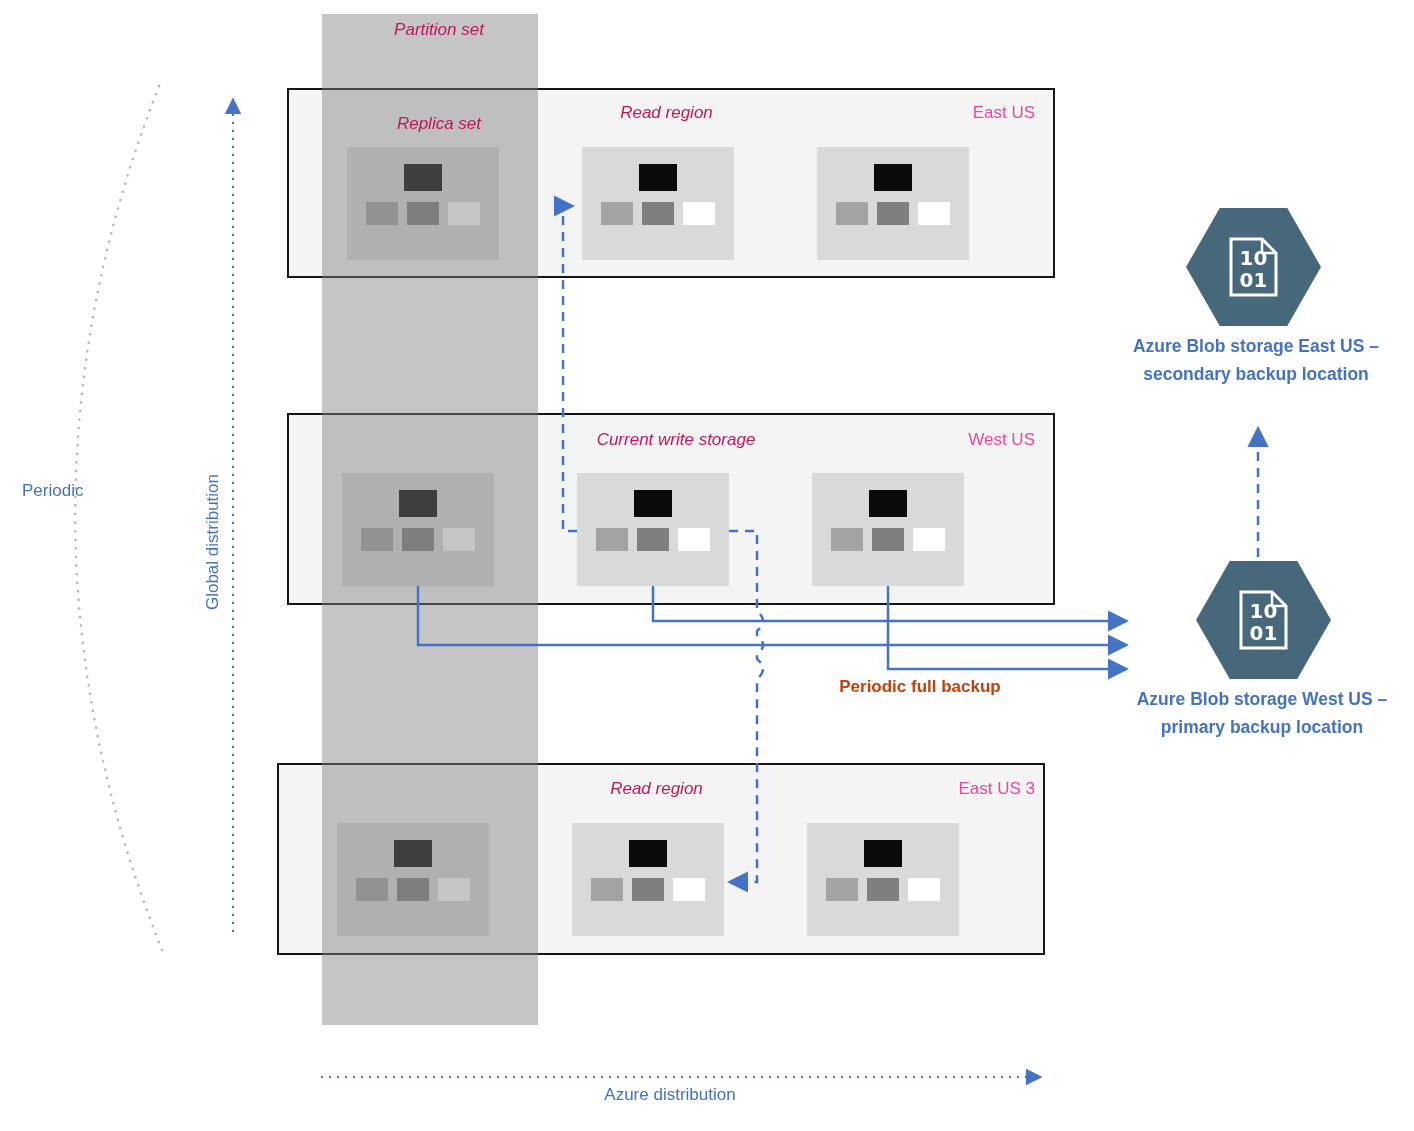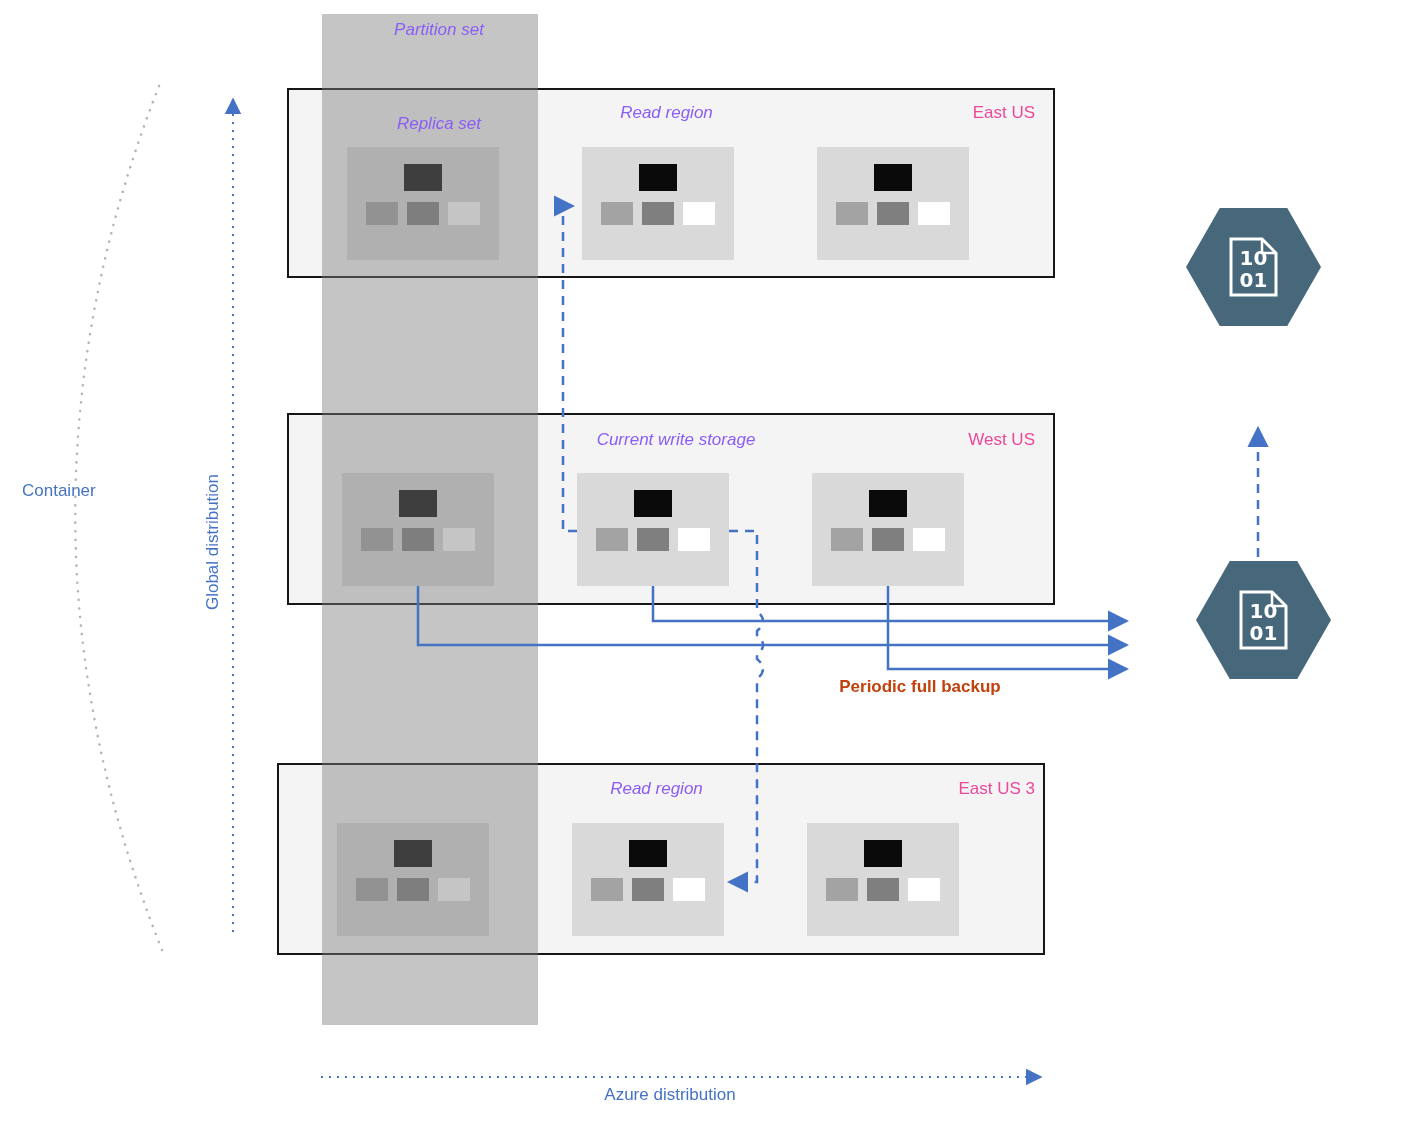--- a/index.html
+++ b/index.html
@@ -14,21 +14,21 @@
   .cluster .row { display: flex; gap: 9px; margin-top: 11px; }
   .cluster .sq { width: 32px; height: 23px; }
   .sq-a { background: #a3a3a3; }
   .sq-b { background: #7f7f7f; }
   .sq-c { background: #ffffff; }
 
   .band { position: absolute; left: 322px; top: 14px; width: 216px; height: 1011px;
           background: rgba(127,127,127,0.45); z-index: 3; }
 
   .lbl { position: absolute; z-index: 5; font-size: 17px; }
-  .blue-italic { color: #8b5cf6; font-style: italic; padding-left: 18px; }
+  .blue-italic { color: #be185d; font-style: italic; padding-left: 18px; }
   .region-name { color: #ec4899; text-align: right; }
   .center { text-align: center; }
   .blob-label { color: #4472C4; font-weight: bold; font-size: 17.5px; line-height: 1.6; text-align: center; }
   .black-bold { color: #c2410c; font-weight: bold; }
   .blue-plain { color: #4472C4; }
 
   .rotated { transform: rotate(-90deg); transform-origin: center center; }
 
   .hex { position: absolute; z-index: 5; }
 
@@ -125,45 +125,47 @@
 
   <div class="lbl blue-italic center" style="left:580px; top:103px; width:155px;">Read region</div>
   <div class="lbl region-name" style="left:880px; top:103px; width:155px;">East US</div>
 
   <div class="lbl blue-italic center" style="left:552px; top:430px; width:230px;">Current write storage</div>
   <div class="lbl region-name" style="left:880px; top:430px; width:155px;text-align:right;">West US</div>
 
   <div class="lbl blue-italic center" style="left:570px; top:779px; width:155px;">Read region</div>
   <div class="lbl region-name" style="left:880px; top:779px; width:155px;">East US 3</div>
 
-  <div class="lbl blue-plain" style="left:22px; top:481px; width:110px;">Container</div>
+  <div class="lbl blue-plain" style="left:22px; top:481px; width:110px;">Periodic</div>
   <div class="lbl blue-plain center rotated" style="left:119px; top:531px; width:190px; height:22px;">Global distribution</div>
   <div class="lbl blue-plain center" style="left:565px; top:1085px; width:210px;">Azure distribution</div>
 
   <div class="lbl black-bold center" style="left:795px; top:677px; width:250px;">Periodic full backup</div>
 
   <div class="hex" style="left:1186px; top:208px;">
     <svg width="135" height="118" viewBox="0 0 135 118">
       <polygon points="33.75,0 101.25,0 135,59 101.25,118 33.75,118 0,59" fill="#47677B"></polygon>
       <path d="M45,31 L76,31 L90,45 L90,87 L45,87 Z" fill="none" stroke="#ffffff" stroke-width="3"></path>
       <path d="M76,31 L76,45 L90,45" fill="none" stroke="#ffffff" stroke-width="2.5"></path>
       <text x="67.5" y="57" text-anchor="middle" font-family="DejaVu Sans, sans-serif" font-size="20" font-weight="bold" fill="#ffffff">10</text>
       <text x="67.5" y="79" text-anchor="middle" font-family="DejaVu Sans, sans-serif" font-size="20" font-weight="bold" fill="#ffffff">01</text>
     </svg>
   </div>
+  <div class="lbl blob-label" style="left:1125px; top:332px; width:262px;">Azure Blob storage East US – secondary backup location</div>
 
   <div class="hex" style="left:1196px; top:561px;">
     <svg width="135" height="118" viewBox="0 0 135 118">
       <polygon points="33.75,0 101.25,0 135,59 101.25,118 33.75,118 0,59" fill="#47677B"></polygon>
       <path d="M45,31 L76,31 L90,45 L90,87 L45,87 Z" fill="none" stroke="#ffffff" stroke-width="3"></path>
       <path d="M76,31 L76,45 L90,45" fill="none" stroke="#ffffff" stroke-width="2.5"></path>
       <text x="67.5" y="57" text-anchor="middle" font-family="DejaVu Sans, sans-serif" font-size="20" font-weight="bold" fill="#ffffff">10</text>
       <text x="67.5" y="79" text-anchor="middle" font-family="DejaVu Sans, sans-serif" font-size="20" font-weight="bold" fill="#ffffff">01</text>
     </svg>
   </div>
+  <div class="lbl blob-label" style="left:1128px; top:685px; width:268px;">Azure Blob storage West US – primary backup location</div>
 
   <svg class="lines" width="1414" height="1131" viewBox="0 0 1414 1131">
     <defs>
       <marker id="arrBlue" viewBox="0 0 10 10" refX="8.5" refY="5" markerWidth="8.5" markerHeight="8.5" orient="auto">
         <path d="M0,0 L10,5 L0,10 z" fill="#4472C4"></path>
       </marker>
     </defs>
 
     <path d="M159,86 Q-10,518 162,950" fill="none" stroke="#b3b3b3" stroke-width="2.5" stroke-dasharray="0.1 8.5" stroke-linecap="round"></path>
 

